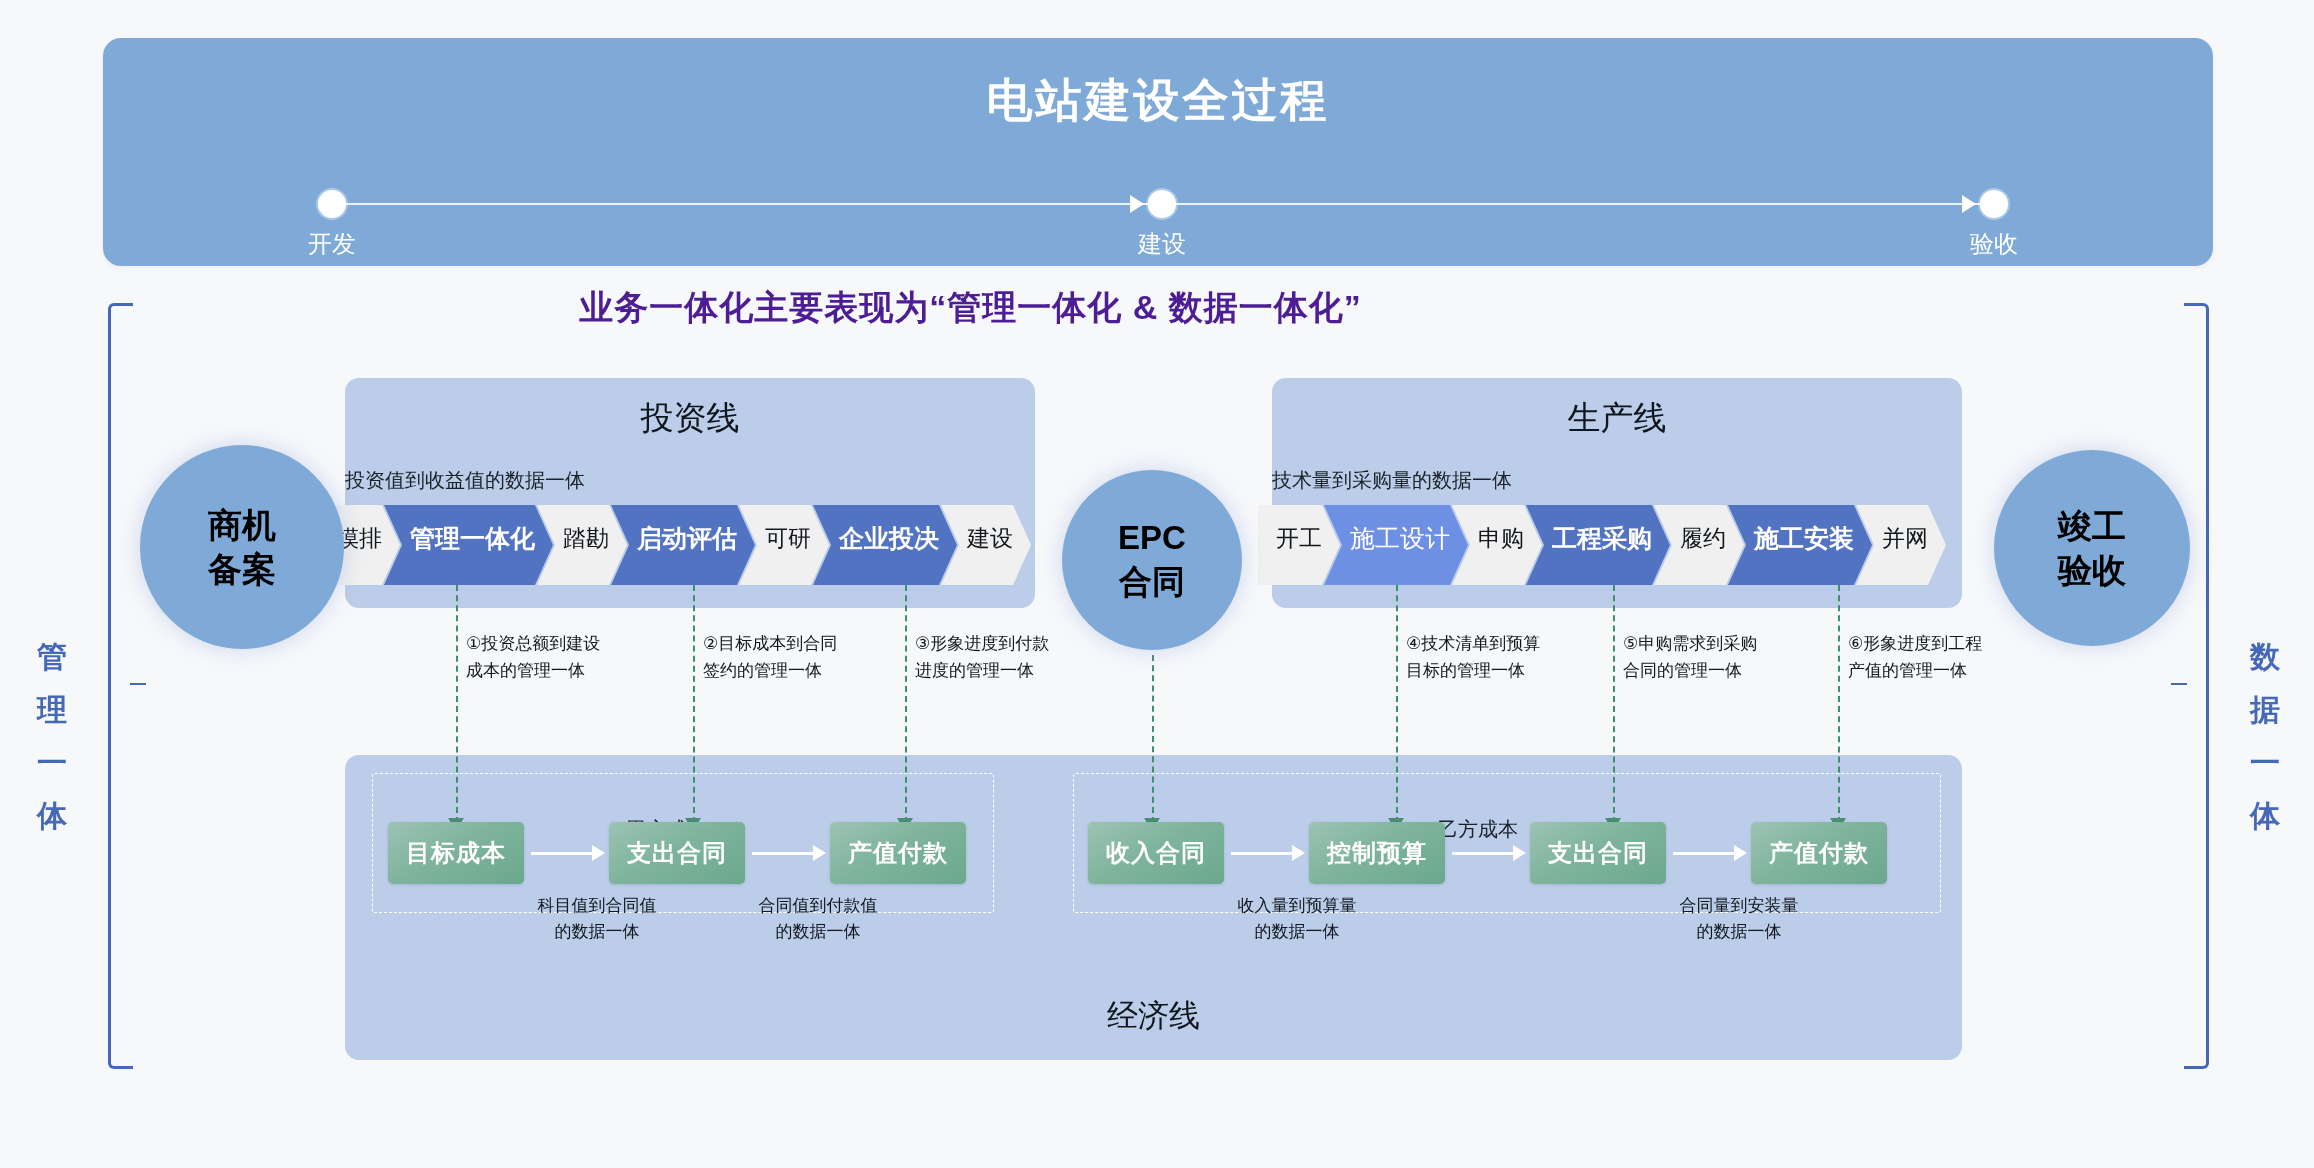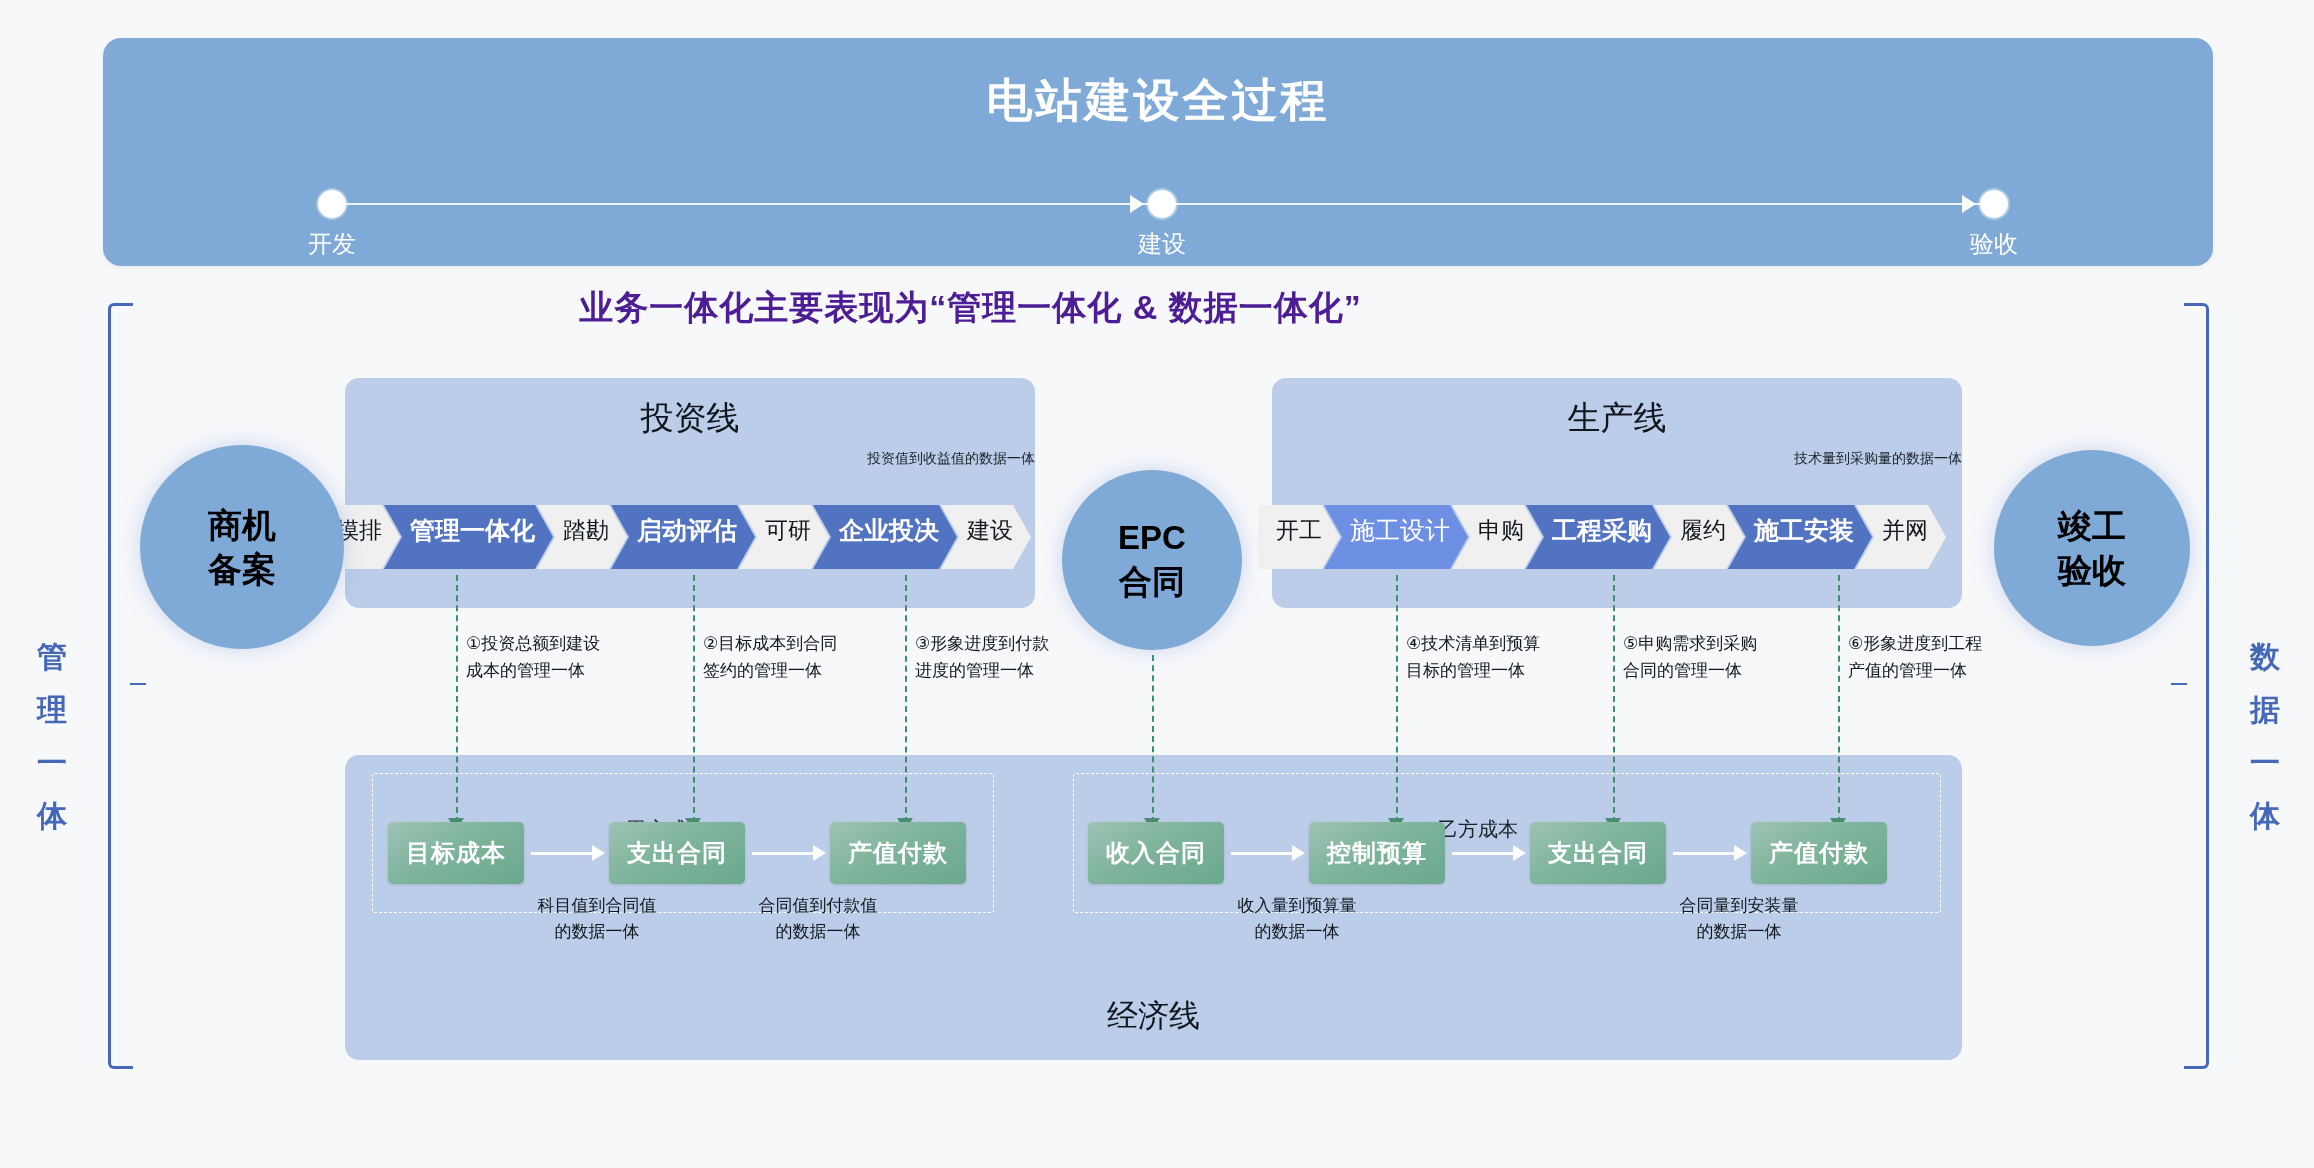--- a/index.html
+++ b/index.html
@@ -182,42 +182,42 @@
   .line-panel .lp-title {
     position: absolute;
     top: 18px;
     width: 100%;
     text-align: center;
     color: #10161d;
     font-size: 33px;
   }
   .line-panel .lp-sub {
     position: absolute;
-    top: 72px;
+    top: 89px;
     width: 100%;
-    text-align: right;
+    text-align: left;
     color: #1a2129;
-    font-size: 14px;
+    font-size: 20px;
   }
 
   
   .chev-row {
     position: absolute;
     top: 505px;
     height: 64px;
     display: flex;
     align-items: stretch;
     z-index: 4;
   }
   .chev-row.investment { left: 318px; }
   .chev-row.production { left: 1258px; }
 
   .chev {
     position: relative;
-    height: 64px;
+    height: 80px;
     display: flex;
     align-items: center;
     justify-content: center;
     font-size: 23px;
     padding: 0 18px 13px 26px;
     margin-right: -16px;
     box-sizing: border-box;
     clip-path: polygon(0 0, calc(100% - 18px) 0, 100% 50%, calc(100% - 18px) 100%, 0 100%, 18px 50%);
   }
   .chev.first {

